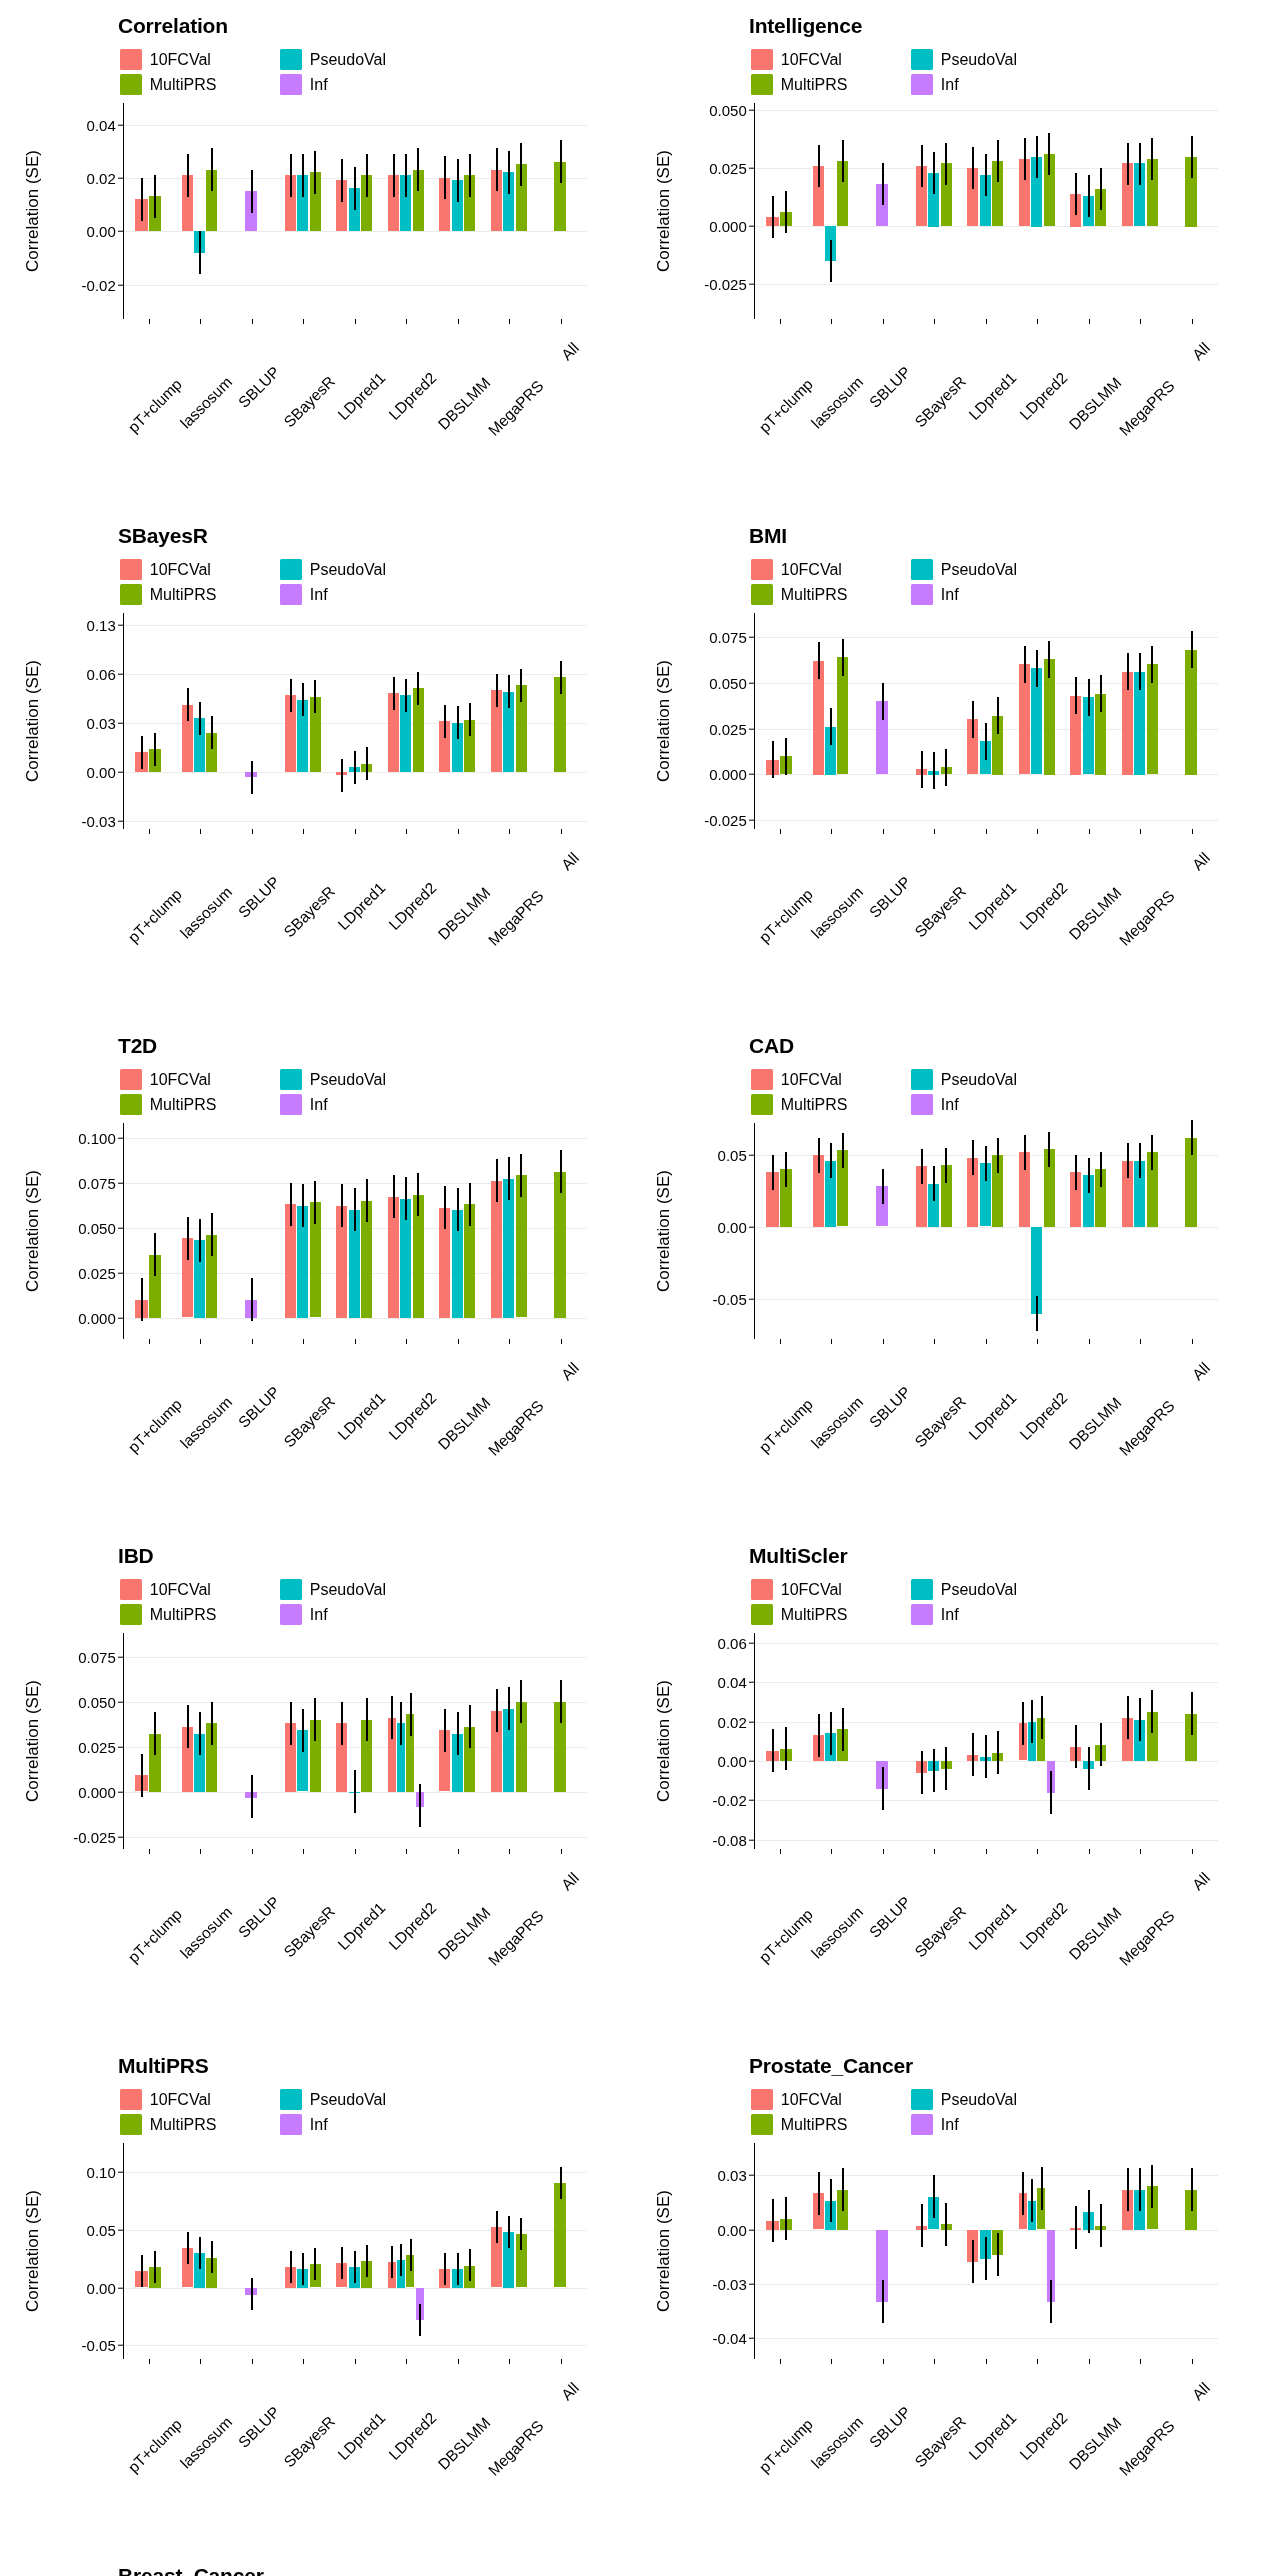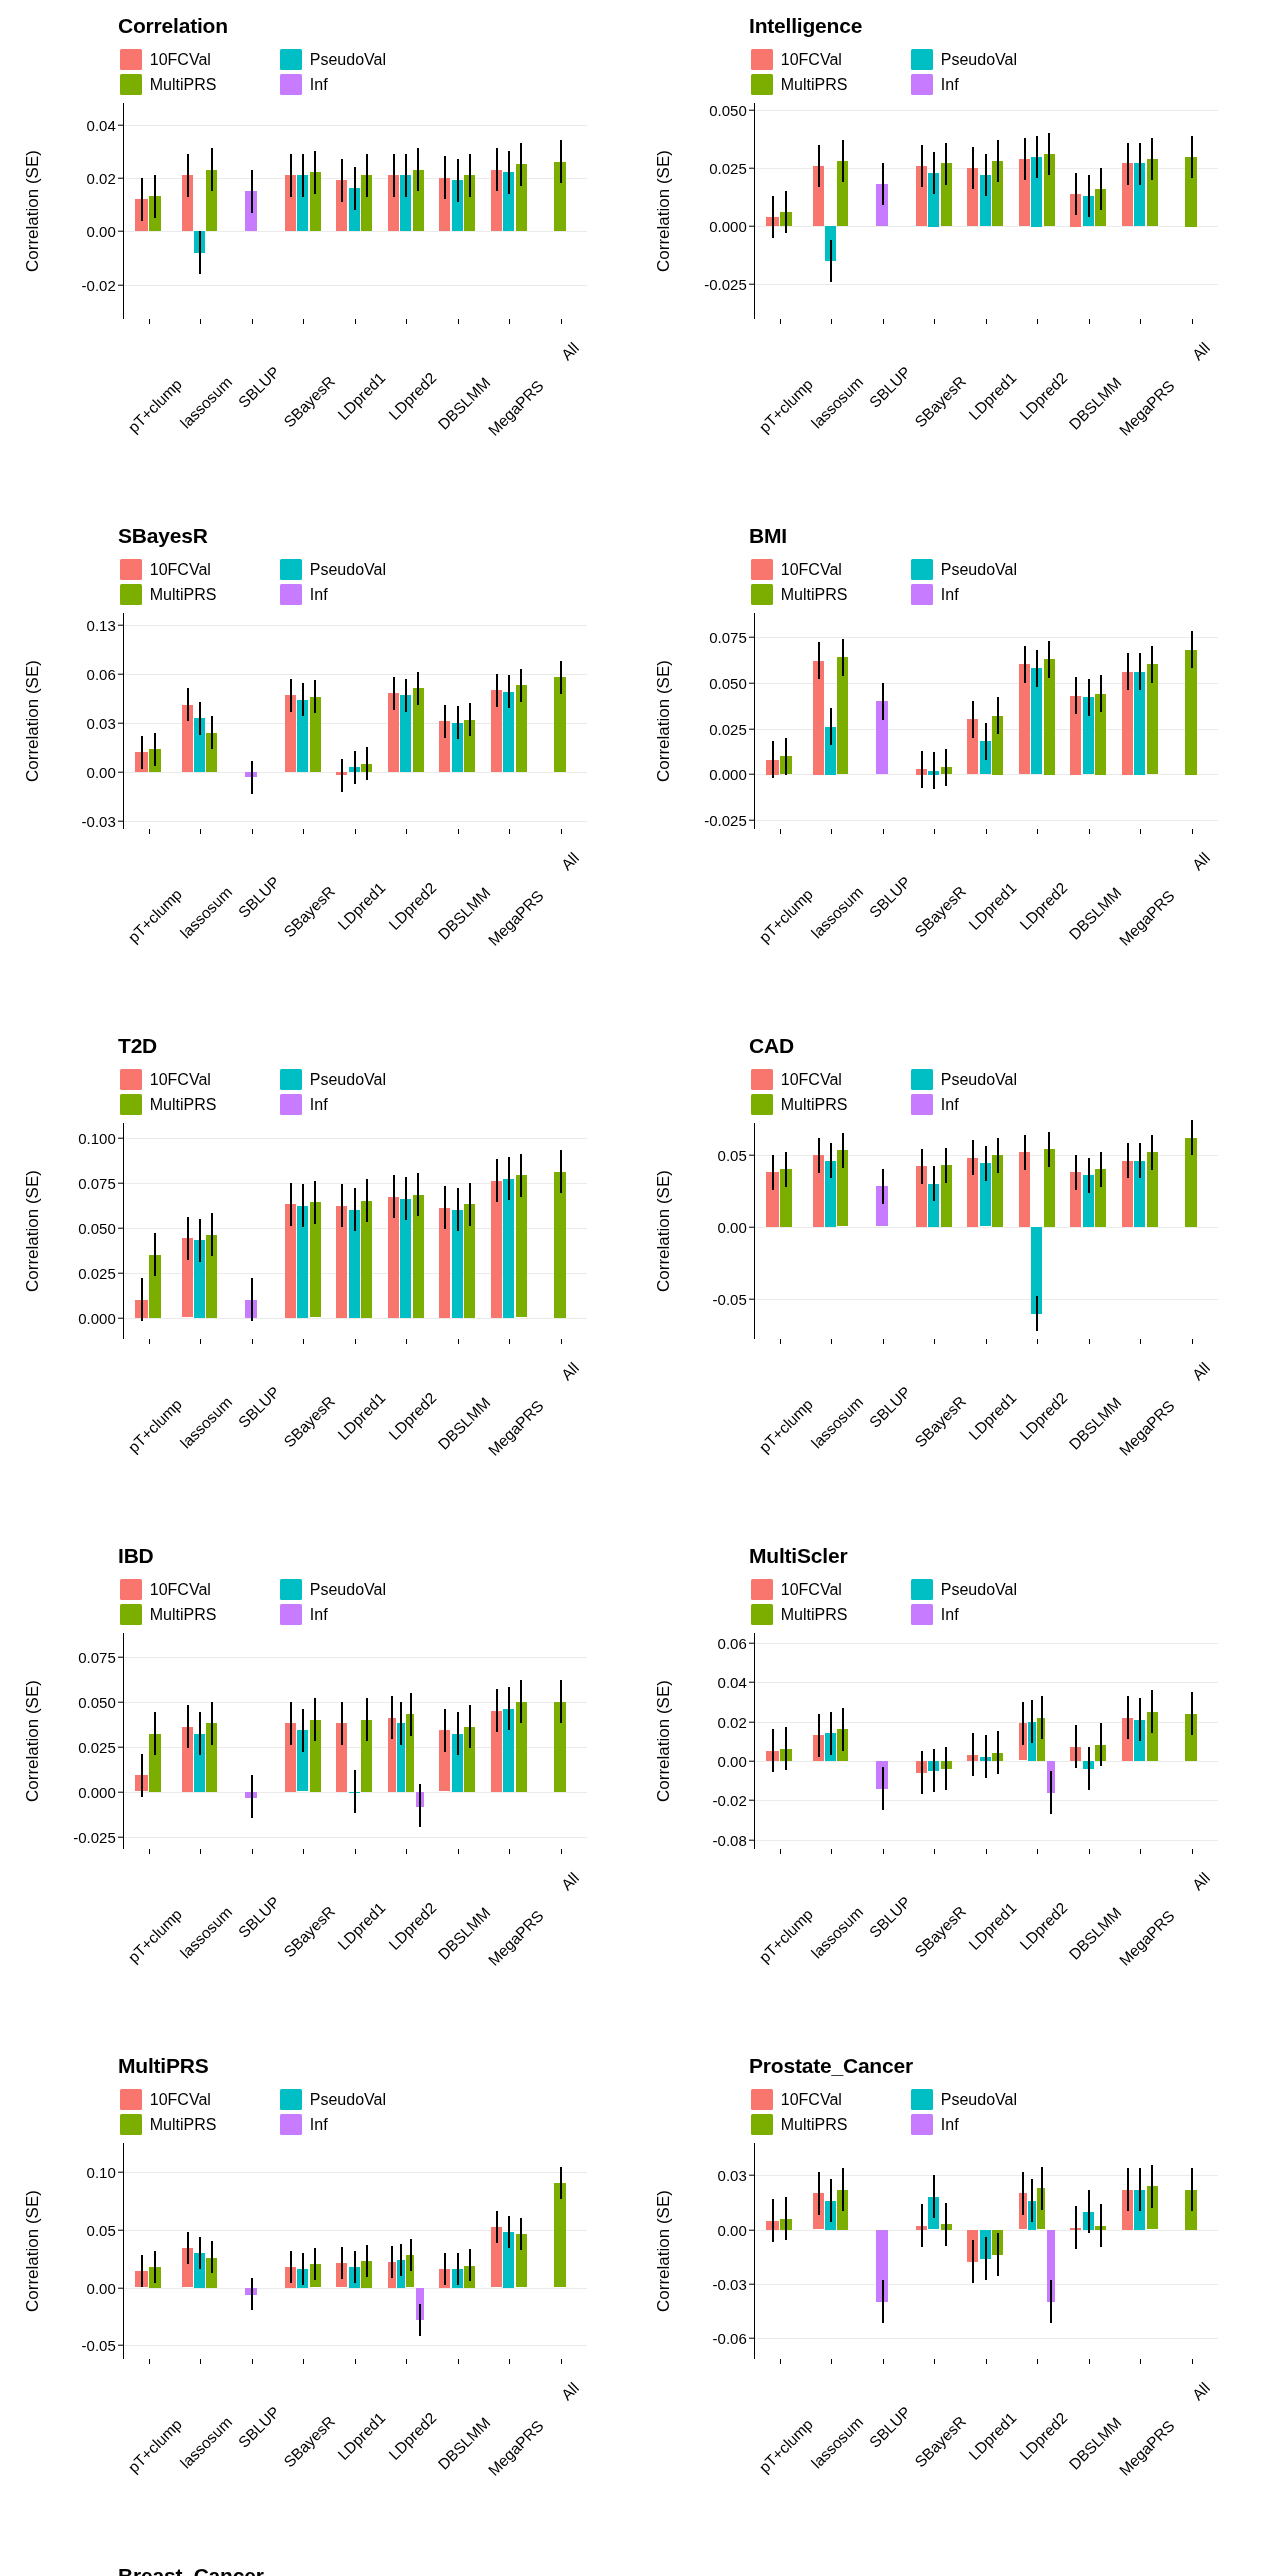--- a/index.html
+++ b/index.html
@@ -1105,21 +1105,21 @@
           <div class="legend-item">
             <span class="legend-swatch" style="background: rgb(199, 124, 255);"></span>
             <span class="legend-label">Inf</span>
           </div>
         </div>
         <div class="ylabel">
           <span>Correlation (SE)</span>
         </div>
         <div class="plot-area">
           <div class="gridline" style="top: 195px;"></div>
-          <div class="ytick-label" style="top: 195px;">-0.06</div>
+          <div class="ytick-label" style="top: 195px;">-0.04</div>
           <div class="ytick-mark" style="top: 195px;"></div>
           <div class="gridline" style="top: 141px;"></div>
           <div class="ytick-label" style="top: 141px;">-0.03</div>
           <div class="ytick-mark" style="top: 141px;"></div>
           <div class="gridline" style="top: 87px;"></div>
           <div class="ytick-label" style="top: 87px;">0.00</div>
           <div class="ytick-mark" style="top: 87px;"></div>
           <div class="gridline" style="top: 32px;"></div>
           <div class="ytick-label" style="top: 32px;">0.03</div>
           <div class="ytick-mark" style="top: 32px;"></div>

